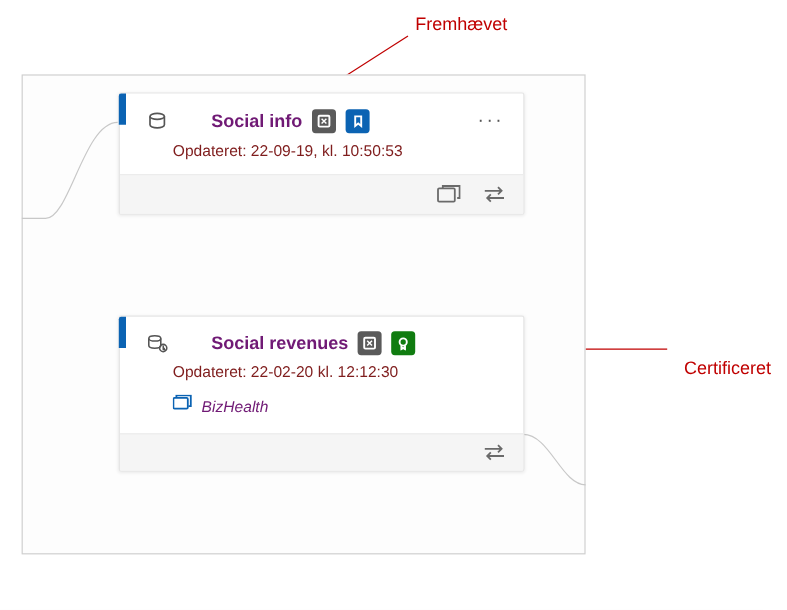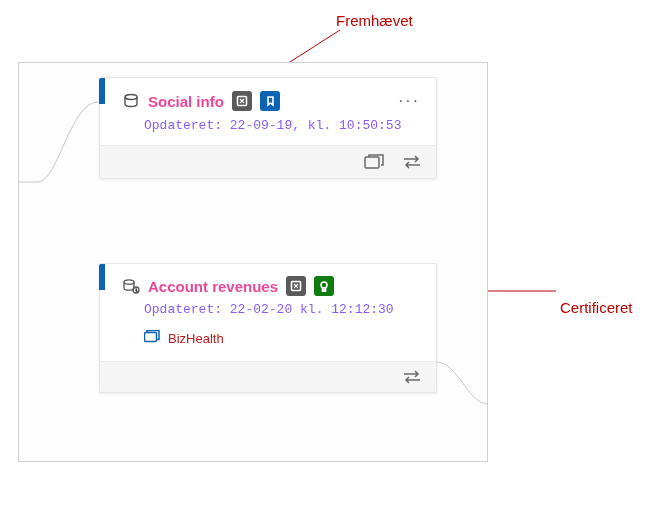--- a/index.html
+++ b/index.html
@@ -10,20 +10,21 @@
     width: 656px;
     height: 508px;
     position: relative;
     overflow: hidden;
   }
   .annotation {
     position: absolute;
     color: #c00000;
     font-size: 15px;
     font-weight: 400;
+    margin-left: 10px;
   }
   .anno-line {
     position: absolute;
     stroke: #c00000;
     stroke-width: 1;
     fill: none;
   }
   .arrow-head {
     fill: #c00000;
   }
@@ -63,21 +64,22 @@
   }
   .card-header {
     display: flex;
     align-items: center;
     padding: 12px 12px 6px 22px;
     gap: 8px;
   }
   .card-title {
     font-weight: 600;
     font-size: 15px;
-    color: #ec4899;
+    color: #701a75;
+    margin-left: 28px;
   }
   .card-type-icon svg { display:block; }
   .badge {
     width: 20px;
     height: 20px;
     border-radius: 3px;
     display: inline-flex;
     align-items: center;
     justify-content: center;
   }
@@ -89,33 +91,33 @@
     margin-left: auto;
     color: #555;
     font-size: 16px;
     letter-spacing: 2px;
     cursor: pointer;
     padding: 2px 4px;
   }
   .card-sub {
     padding: 0 12px 12px 44px;
     font-size: 13px;
-    color: #8b5cf6;
-    font-family: Liberation Mono, monospace;
+    color: #7f1d1d;
   }
   .card-link-row {
     padding: 0 12px 14px 44px;
     display: flex;
     align-items: center;
     gap: 8px;
   }
   .card-link-row .link {
-    color: #b91c1c;
+    color: #701a75;
     font-size: 13px;
     cursor: pointer;
+    font-style: italic;
   }
   .card-link-row svg { stroke:#0b63b3; fill:none; stroke-width:1.5; }
   .card-footer {
     display: flex;
     justify-content: flex-end;
     align-items: center;
     gap: 18px;
     padding: 8px 14px;
     background: #f5f5f5;
     border-top: 1px solid #ececec;
@@ -191,21 +193,21 @@
     <div class="accent"></div>
     <div class="card-header">
       <span class="card-type-icon">
         <svg width="18" height="18" viewBox="0 0 18 18">
             <ellipse cx="7" cy="5" rx="5" ry="2.2" stroke="#555" fill="none" stroke-width="1.3"></ellipse>
             <path d="M2 5 v6 a5 2.2 0 0 0 10 0 v-6" stroke="#555" fill="none" stroke-width="1.3"></path>
             <circle cx="14" cy="13" r="3" stroke="#555" fill="none" stroke-width="1.3"></circle>
             <path d="M14 11 v3 l2 1" stroke="#555" stroke-width="1.2"></path>
           </svg>
       </span>
-      <span class="card-title">Account revenues</span>
+      <span class="card-title">Social revenues</span>
       <span class="badge sens">
         <svg width="12" height="12" viewBox="0 0 12 12">
             <rect x="1.5" y="1.5" width="9" height="9" rx="1"></rect>
             <path d="M4 4 l4 4 M8 4 l-4 4" stroke-width="1.2"></path>
           </svg>
       </span>
       <span class="badge cert">
         <svg width="12" height="12" viewBox="0 0 12 12">
             <circle cx="6" cy="5" r="3"></circle>
             <path d="M4.5 8 v3 l1.5-1 1.5 1 v-3"></path>

